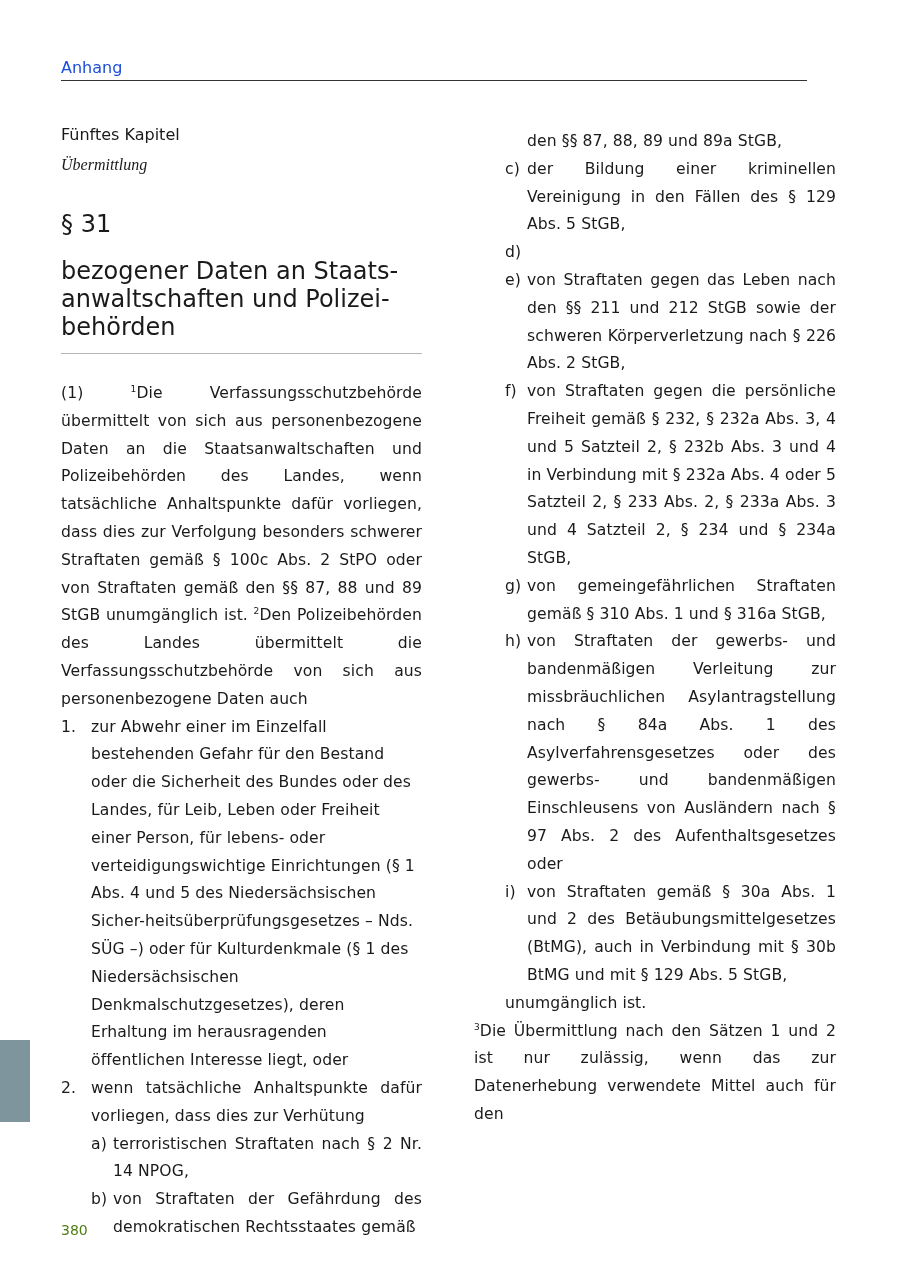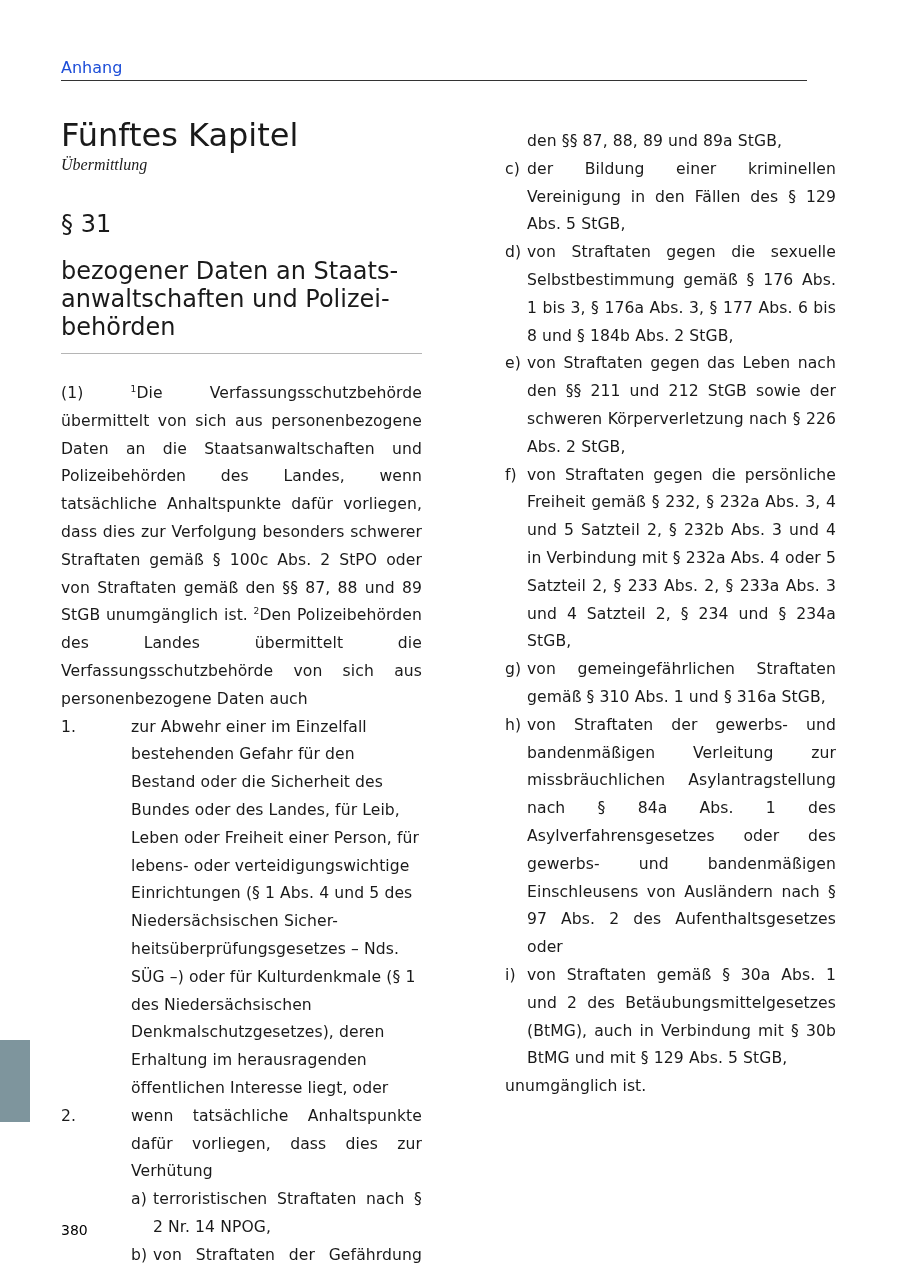--- a/index.html
+++ b/index.html
@@ -16,43 +16,43 @@
   }
   .head-rule {
     position: absolute; left: 61px; top: 80px; width: 746px; height: 1px;
     background: #333;
   }
   .side-tab {
     position: absolute; left: 0; top: 1040px; width: 30px; height: 82px;
     background: #7e959d;
   }
   .page-number {
-    position: absolute; left: 61px; top: 1222px; font-size: 14px; color: #000000;
+    position: absolute; left: 61px; top: 1222px; font-size: 14px; color: #4d7c0f;
   }
 
   
   .col-left { position: absolute; left: 61px; top: 120px; width: 361px; }
-  .chapter-title { font-size: 32px; line-height: 30px; color: #1a1a1a; font-weight: normal; }
+  .chapter-title { font-size: 16px; line-height: 30px; color: #1a1a1a; font-weight: normal; }
   .chapter-subtitle { font-size: 16px; line-height: 22px; font-style: italic; margin-top: 4px; font-family: Liberation Serif, serif; }
   .section-block { margin-top: 34px; }
   .section-number, .section-title {
     font-size: 24px; line-height: 28px; font-weight: normal; margin-top: 19px;
   }
   .section-rule { margin-top: 12px; width: 361px; height: 1px; background: #b5b5b5; }
   .body-text {
     font-size: 15.6px; line-height: 27.8px; text-align: justify;
     letter-spacing: 0.1px;
   }
   .para1 { margin-top: 26px; }
   sup { font-size: 9px; vertical-align: 6px; line-height: 0; }
 
   .num-list { list-style: none; }
   .num-item { display: flex; }
   .num-marker { width: 30px; flex: none; }
-  .num-body { flex: 1; text-align: left; margin-left: 40px; }
+  .num-body { flex: 1; text-align: left; }
   .num-body.justify { text-align: justify; }
   .alpha-list { list-style: none; }
   .alpha-item { display: flex; }
   .alpha-marker { width: 22px; flex: none; }
   .alpha-body { flex: 1; text-align: justify; }
 
   
   .col-right { position: absolute; left: 445px; top: 128px; width: 362px; margin-left: 29px; }
   .cont-line { padding-left: 53px; }
   .alpha-right .alpha-item { padding-left: 31px; }
@@ -114,21 +114,20 @@
 
 <div class="col-right body-text">
   <div class="cont-line">den §§ 87, 88, 89 und 89a StGB,</div>
   <ul class="alpha-list alpha-right">
     <li class="alpha-item">
       <span class="alpha-marker">c)</span>
       <span class="alpha-body">der Bildung einer kriminellen Vereinigung in den Fällen des § 129 Abs. 5 StGB,</span>
     </li>
     <li class="alpha-item">
       <span class="alpha-marker">d)</span>
-      <span class="alpha-body">von Straftaten gegen die sexuelle Selbstbestimmung gemäß § 176 Abs. 1 bis 3, § 176a Abs. 3, § 177 Abs. 6 bis 8 und § 184b Abs. 2 StGB,</span>
     </li>
     <li class="alpha-item">
       <span class="alpha-marker">e)</span>
       <span class="alpha-body">von Straftaten gegen das Leben nach den §§ 211 und 212 StGB sowie der schweren Körperverletzung nach § 226 Abs. 2 StGB,</span>
     </li>
     <li class="alpha-item">
       <span class="alpha-marker">f)</span>
       <span class="alpha-body">von Straftaten gegen die persönliche Freiheit gemäß § 232, § 232a Abs. 3, 4 und 5 Satzteil 2, § 232b Abs. 3 und 4 in Verbindung mit § 232a Abs. 4 oder 5 Satzteil 2, § 233 Abs. 2, § 233a Abs. 3 und 4 Satzteil 2, § 234 und § 234a StGB,</span>
     </li>
     <li class="alpha-item">
@@ -138,16 +137,19 @@
     <li class="alpha-item">
       <span class="alpha-marker">h)</span>
       <span class="alpha-body">von Straftaten der gewerbs- und bandenmäßigen Verleitung zur missbräuchlichen Asylantragstellung nach § 84a Abs. 1 des Asylverfahrensgesetzes oder des gewerbs- und bandenmäßigen Einschleusens von Ausländern nach § 97 Abs. 2 des Aufenthaltsgesetzes oder</span>
     </li>
     <li class="alpha-item">
       <span class="alpha-marker">i)</span>
       <span class="alpha-body">von Straftaten gemäß § 30a Abs. 1 und 2 des Betäubungsmittelgesetzes (BtMG), auch in Verbindung mit § 30b BtMG und mit § 129 Abs. 5 StGB,</span>
     </li>
   </ul>
   <div class="closing">unumgänglich ist.</div>
+  <p class="sentence3">
+    <sup>3</sup><span>Die Übermittlung nach den Sätzen 1 und 2 ist nur zulässig, wenn das zur Datenerhebung verwendete Mittel auch für den</span>
+  </p>
 </div>
 
 <div class="side-tab"></div>
 <div class="page-number">380</div>
 
 </body></html>

